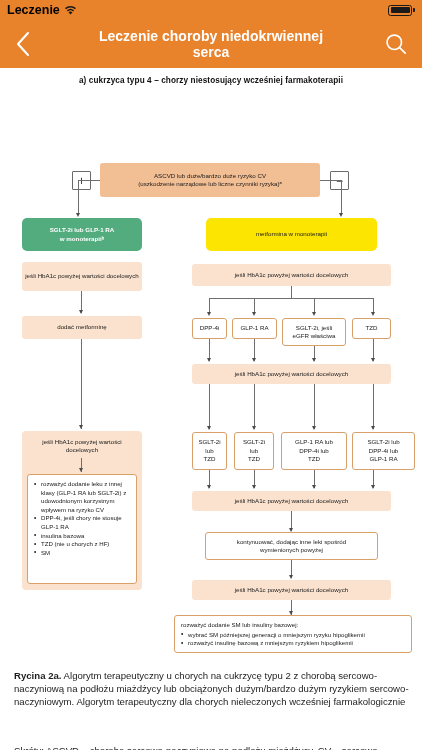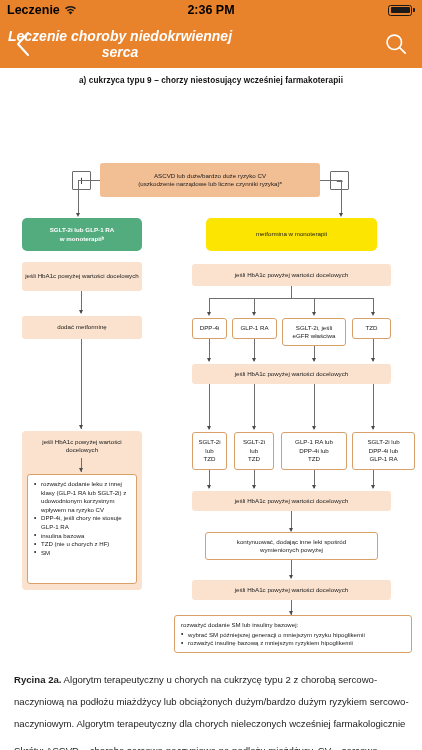--- a/index.html
+++ b/index.html
@@ -22,21 +22,21 @@
   .sb-right{ position:absolute; right:7px; display:flex; align-items:center; }
   .wifi{ width:13px; height:11px; position:relative; display:inline-block; }
   .wifi svg{ display:block; }
   .battery{ width:24px; height:11px; border:1.4px solid #1a1a1a; border-radius:2.5px; padding:1.3px; }
   .battery > i{ display:block; width:100%; height:100%; background:#1a1a1a; border-radius:1px; }
   .battery-tip{ width:1.6px; height:4px; background:#1a1a1a; border-radius:0 1px 1px 0; margin-left:1px; }
 
   
   .navbar{
     height:48px; background:#E8822B; position:relative;
-    display:flex; align-items:center; justify-content:flex-start;font-style:italic;
+    display:flex; align-items:center; justify-content:center;
   }
   .nav-title{
     color:#fff; font-weight:700; font-size:14px; line-height:16px;
     text-align:center; max-width:240px;
   }
   .nav-back{ position:absolute; left:10px; top:50%; transform:translateY(-50%);
              width:26px; height:30px; display:flex; align-items:center; justify-content:center; }
   .nav-search{ position:absolute; right:12px; top:50%; transform:translateY(-50%);
                width:28px; height:28px; display:flex; align-items:center; justify-content:center; }
 
@@ -83,21 +83,21 @@
   .hl{ height:1px; }
   .arrow{
     position:absolute; width:0; height:0;
     border-left:2.6px solid transparent; border-right:2.6px solid transparent;
     border-top:4px solid #4a4a4a;
   }
 
   
   .caption{
     position:absolute; left:14px; right:10px; top:601px;
-    font-size:9.6px; line-height:22px; color:#1d1d1d; text-align:left;
+    font-size:9.6px; line-height:13px; color:#1d1d1d; text-align:left;
   }
   .caption b{ font-weight:700; }
   .abbrev{
     position:absolute; left:14px; right:8px; top:676px;
     font-size:9.6px; line-height:13.6px; color:#1d1d1d; text-align:left;
   }
 </style>
 </head>
 <body>
 
@@ -105,21 +105,20 @@
   <div class="sb-left">
     <span>Leczenie</span>
     <span class="wifi">
       <svg width="13" height="11" viewBox="0 0 13 11">
           <path d="M6.5 9.6 4.55 7.2a3.1 3.1 0 0 1 3.9 0z" fill="#1a1a1a"></path>
           <path d="M2.9 5.3a5.6 5.6 0 0 1 7.2 0l-.95 1.15a4.2 4.2 0 0 0-5.3 0z" fill="#1a1a1a"></path>
           <path d="M1.05 3.05a8.2 8.2 0 0 1 10.9 0l-.95 1.15a6.8 6.8 0 0 0-9 0z" fill="#1a1a1a"></path>
         </svg>
     </span>
   </div>
-  <div class="sb-center">2:36 PM</div>
   <div class="sb-right">
     <span class="battery">
         <i></i>
       </span>
       <span class="battery-tip"></span>
   </div>
 </div>
 
 <div class="navbar">
   <div class="nav-back">
@@ -131,21 +130,21 @@
   <div class="nav-search">
     <svg width="24" height="24" viewBox="0 0 24 24">
         <circle cx="10.3" cy="10.3" r="7.2" stroke="#fff" stroke-width="1.7" fill="none"></circle>
         <line x1="15.6" y1="15.6" x2="21.2" y2="21.2" stroke="#fff" stroke-width="1.7" stroke-linecap="round"></line>
       </svg>
   </div>
 </div>
 
 <div class="content">
 
-  <div class="fig-title">a) cukrzyca typu 9 – chorzy niestosujący wcześniej farmakoterapii</div>
+  <div class="fig-title">a) cukrzyca typu 4 – chorzy niestosujący wcześniej farmakoterapii</div>
 
   <div class="chart">
 
     <div class="node n-salmon" style="left:100px;top:95px;width:220px;height:34px;white-space:pre-line;">ASCVD lub duże/bardzo duże ryzyko CV
 (uszkodzenie narządowe lub liczne czynniki ryzyka)ᵃ</div>
 
     <div class="sign" style="left:72px;top:103px;width:19px;height:19px;">+</div>
     <div class="sign" style="left:330px;top:103px;width:19px;height:19px;">−</div>
 
     <div class="ln hl" style="left:78px;top:112px;width:22px;"></div>

